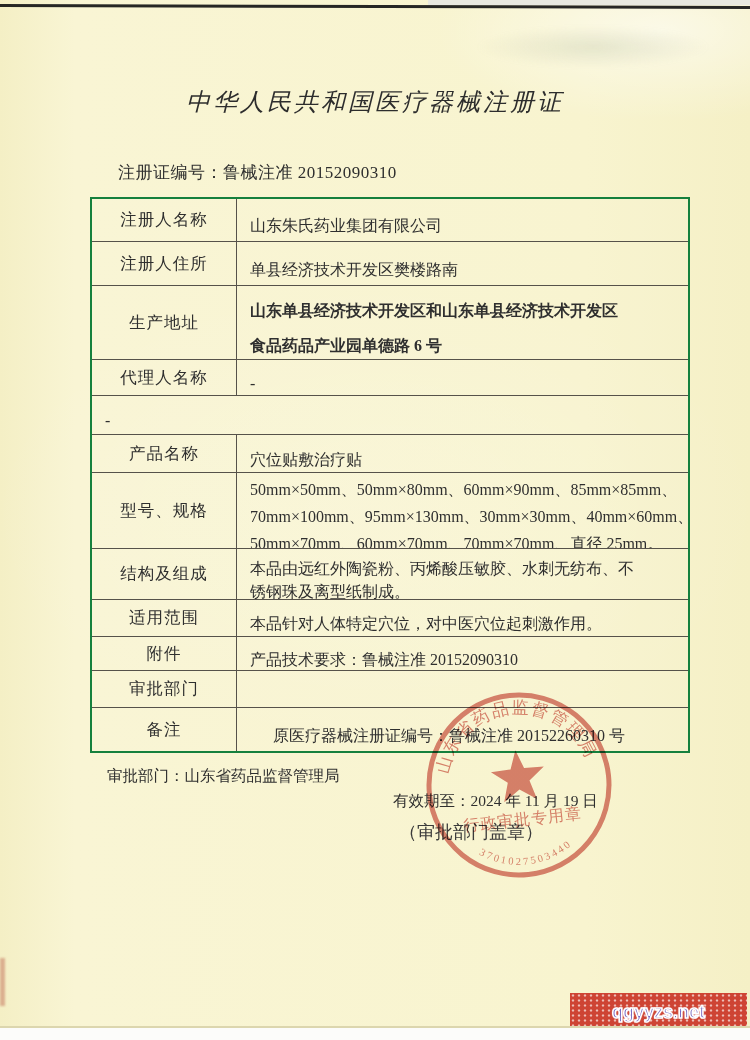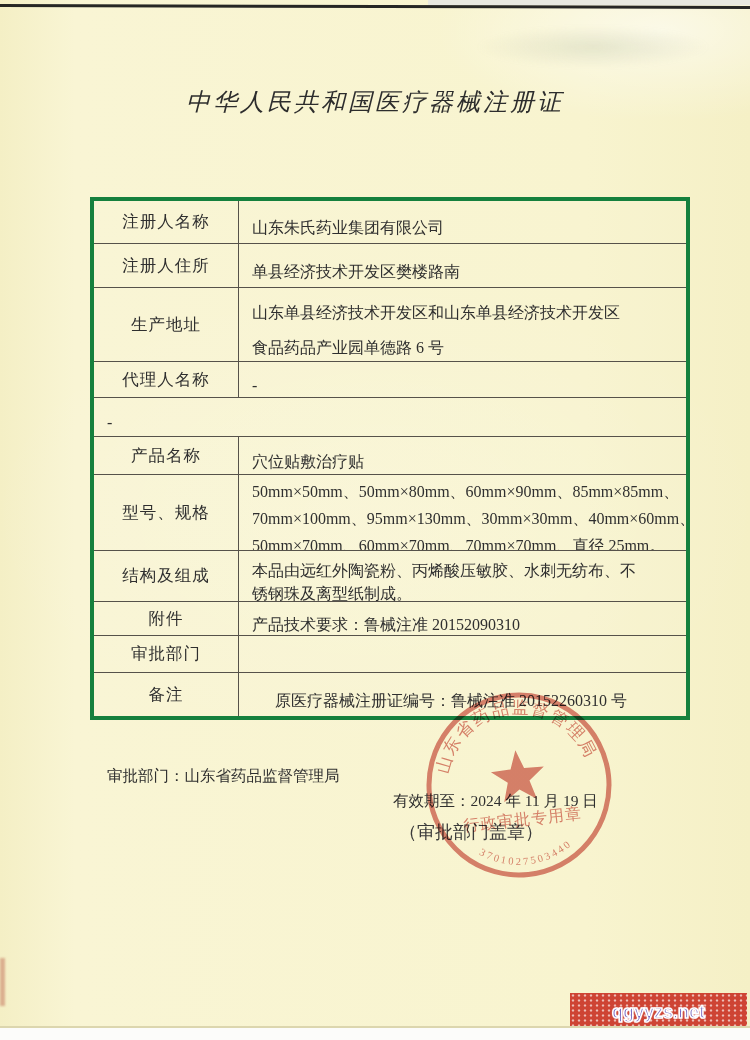--- a/index.html
+++ b/index.html
@@ -24,35 +24,35 @@
     background:radial-gradient(rgba(150,160,125,.20), rgba(150,160,125,0) 72%); filter:blur(2px); }
 
   .title {
     position:absolute; left:0; top:86px; width:750px; text-align:center;
     font-size:24px; letter-spacing:3px; color:#2d2d2d; white-space:nowrap;font-style:italic;
   }
   .certline { position:absolute; left:118px; top:161px; font-size:17px; color:#2f2f2f; letter-spacing:.5px; }
 
   .rtable {
     position:absolute; left:90px; top:197px; width:600px;
-    border:4px solid #15803d; box-sizing:border-box; background:rgba(255,255,255,.04);
+    border:2px solid #15803d; box-sizing:border-box; background:rgba(255,255,255,.04);
   }
   .trow { display:flex; border-top:1.5px solid #56524a; box-sizing:border-box; }
   .trow:first-child { border-top:none; }
   .tlabel {
     flex:0 0 145px; width:145px; border-right:1.5px solid #56524a; box-sizing:border-box;
     display:flex; align-items:center; justify-content:center;
     font-size:16.5px; letter-spacing:1px; color:#2f2f2f; text-align:center;
   }
   .tvalue {
     flex:1; box-sizing:border-box; overflow:hidden;
     display:flex; flex-direction:column; justify-content:center; gap:3px;
     padding:14px 6px 2px 13px; font-size:16px; color:#2f2f2f;
   }
-  .tvalue.gap-lg { gap:15px; }
+  .tvalue.gap-lg { gap:15px;font-weight:bold; }
   .tvalue.gap-md { gap:7px; }
   .tvalue.indent { padding-left:36px; }
   .tline { line-height:1.25; white-space:nowrap; }
 
   .f-dept  { position:absolute; left:107px; top:766px; font-size:15.5px; color:#2f2f2f; }
   .f-date  { position:absolute; left:393px; top:761px; font-size:15.5px; color:#2f2f2f; }
   .f-valid { position:absolute; left:393px; top:791px; font-size:15.5px; color:#2f2f2f; }
   .f-stamp { position:absolute; left:399px; top:820px; font-size:18px; color:#3a3a3a; }
 
   .seal {
@@ -78,20 +78,21 @@
 <body>
 
 <div class="stage">
   <div class="paper"></div>
 
   <div class="scan-top-line"></div>
   <div class="scan-top-right"></div>
   <div class="ghost"></div>
 
   <div class="title">中华人民共和国医疗器械注册证</div>
+  <div class="certline">注册证编号：鲁械注准 20152090310</div>
 
   <div class="rtable">
     <div class="trow" style="height:42px">
       <div class="tlabel">注册人名称</div>
       <div class="tvalue">
         <div class="tline">山东朱氏药业集团有限公司</div>
       </div>
     </div>
     <div class="trow" style="height:44px">
       <div class="tlabel">注册人住所</div>
@@ -131,20 +132,26 @@
         <div class="tline">50mm×70mm、60mm×70mm、70mm×70mm、直径 25mm。</div>
       </div>
     </div>
     <div class="trow" style="height:51px">
       <div class="tlabel">结构及组成</div>
       <div class="tvalue">
         <div class="tline">本品由远红外陶瓷粉、丙烯酸压敏胶、水刺无纺布、不</div>
         <div class="tline">锈钢珠及离型纸制成。</div>
       </div>
     </div>
+    <div class="trow" style="height:37px">
+      <div class="tlabel">适用范围</div>
+      <div class="tvalue">
+        <div class="tline">本品针对人体特定穴位，对中医穴位起刺激作用。</div>
+      </div>
+    </div>
     <div class="trow" style="height:34px">
       <div class="tlabel">附件</div>
       <div class="tvalue">
         <div class="tline">产品技术要求：鲁械注准 20152090310</div>
       </div>
     </div>
     <div class="trow" style="height:37px">
       <div class="tlabel">审批部门</div>
       <div class="tvalue">
         <div class="tline"></div>

